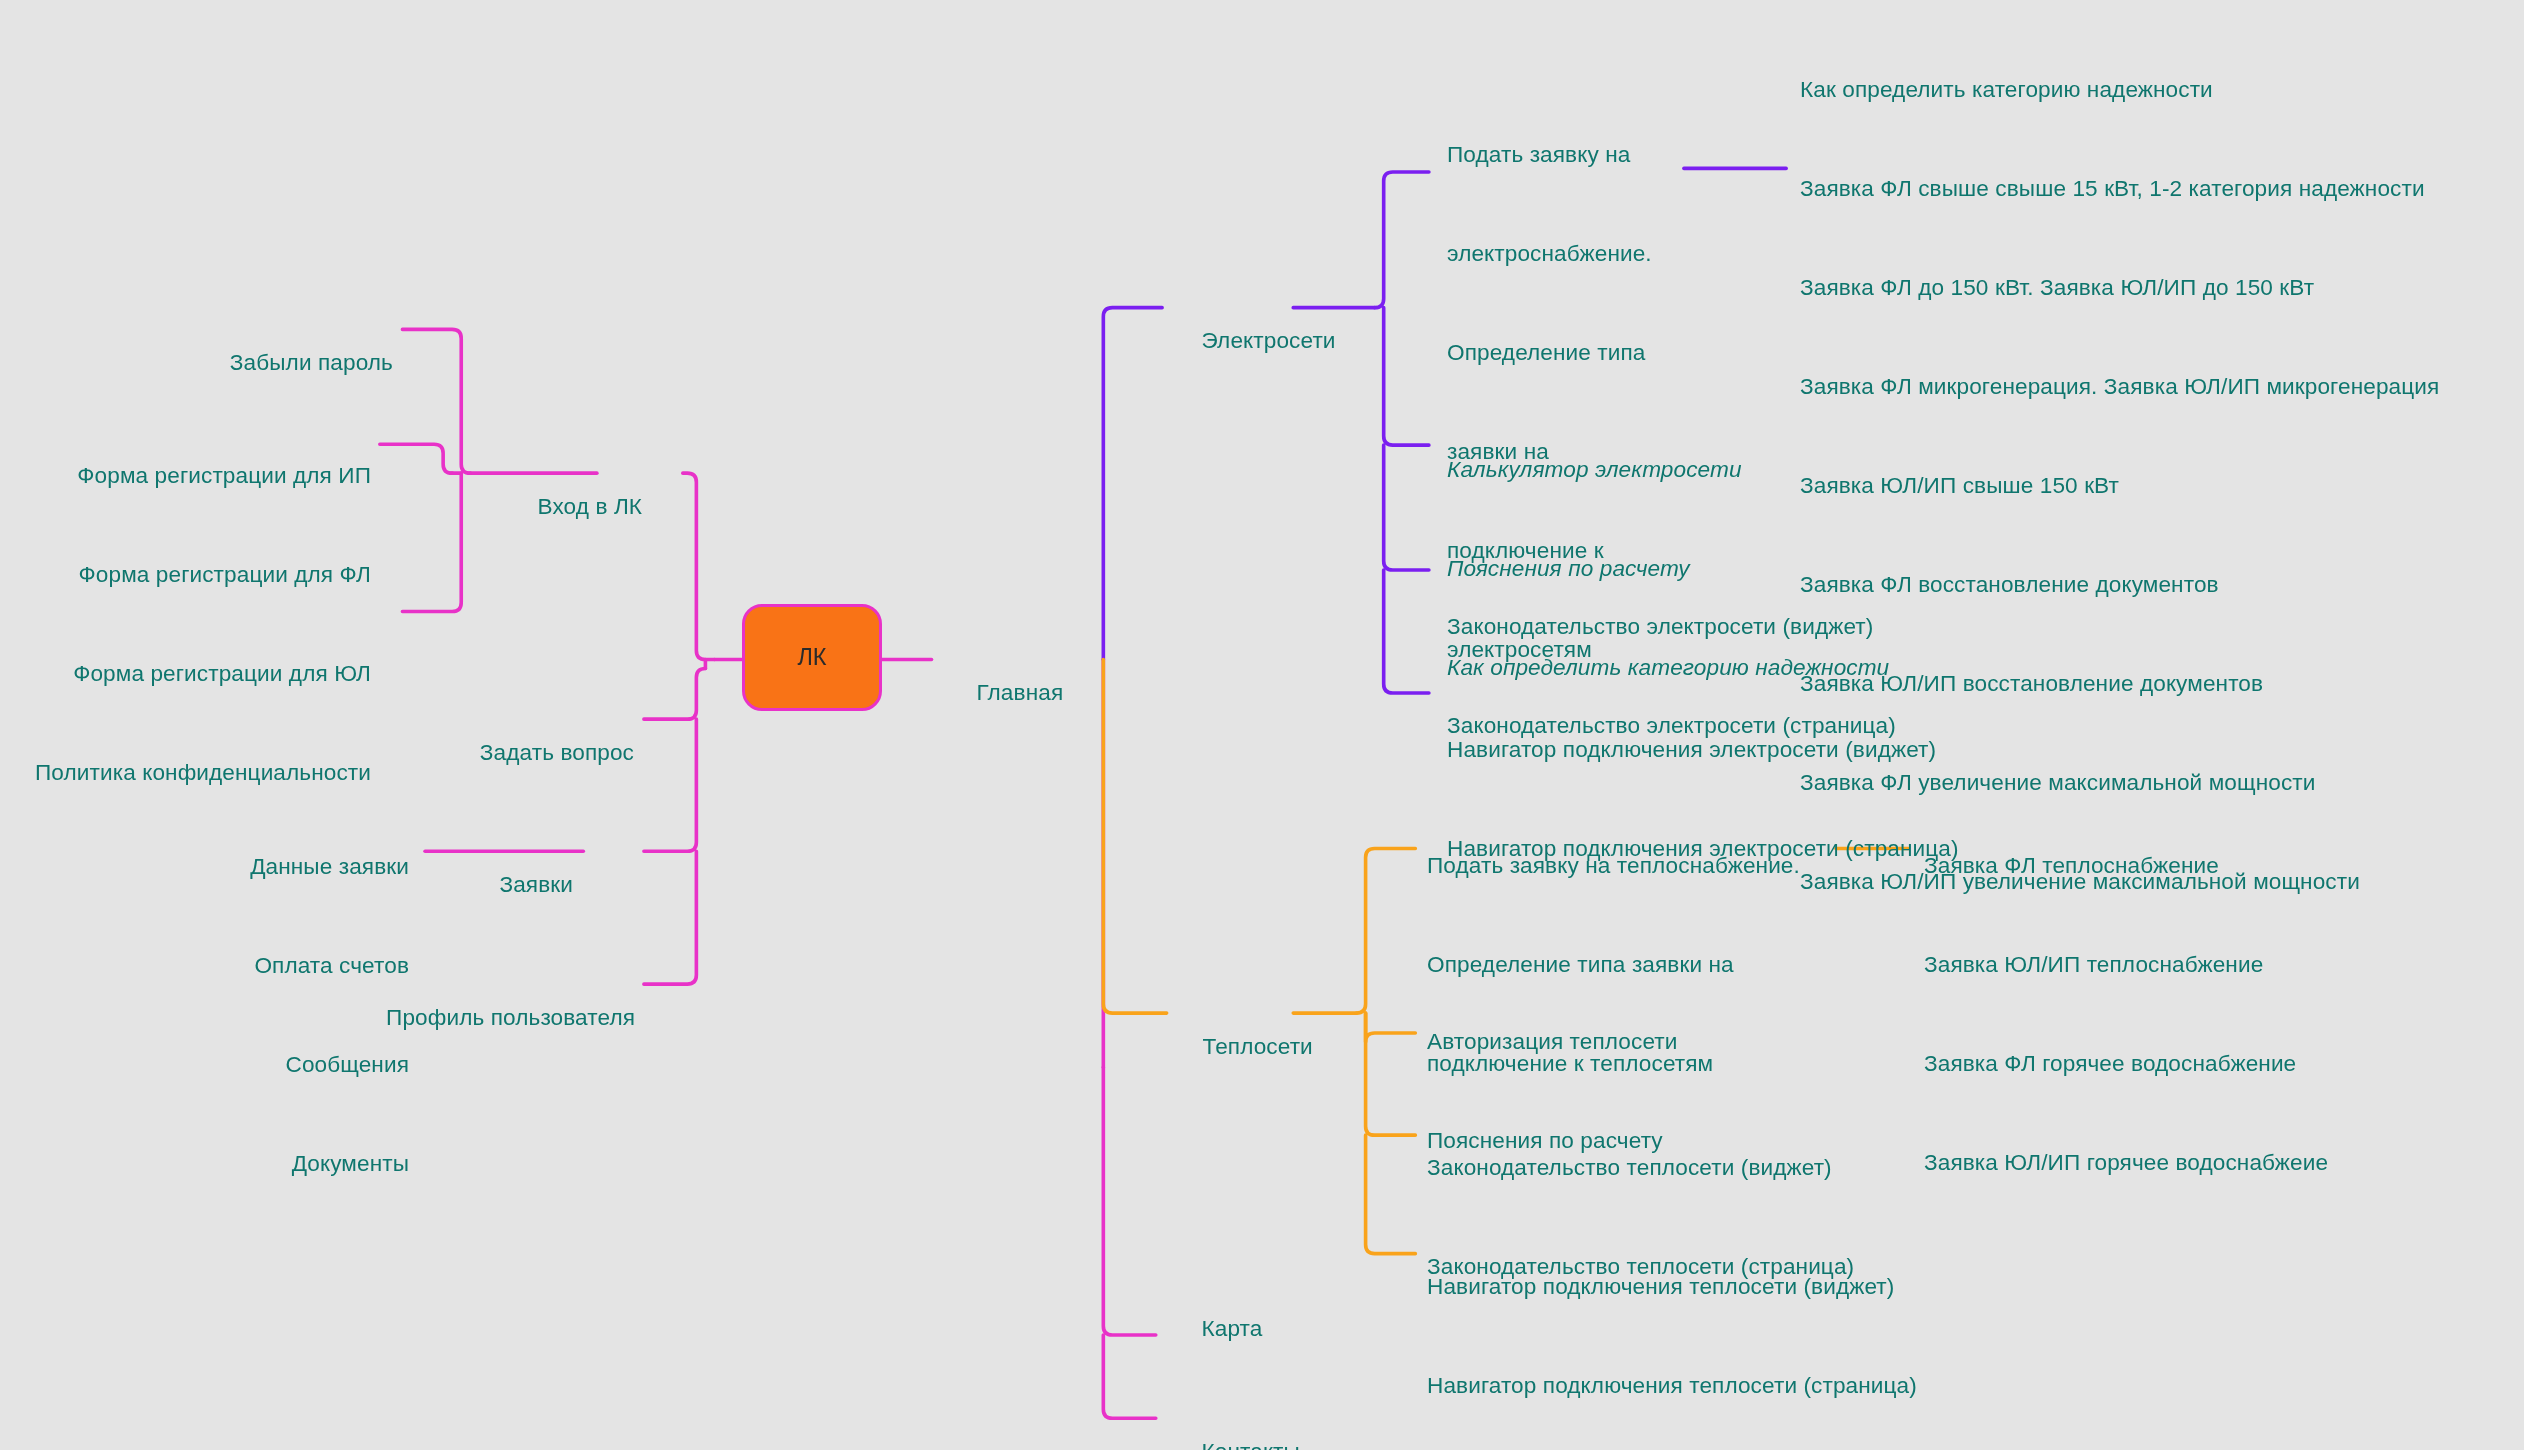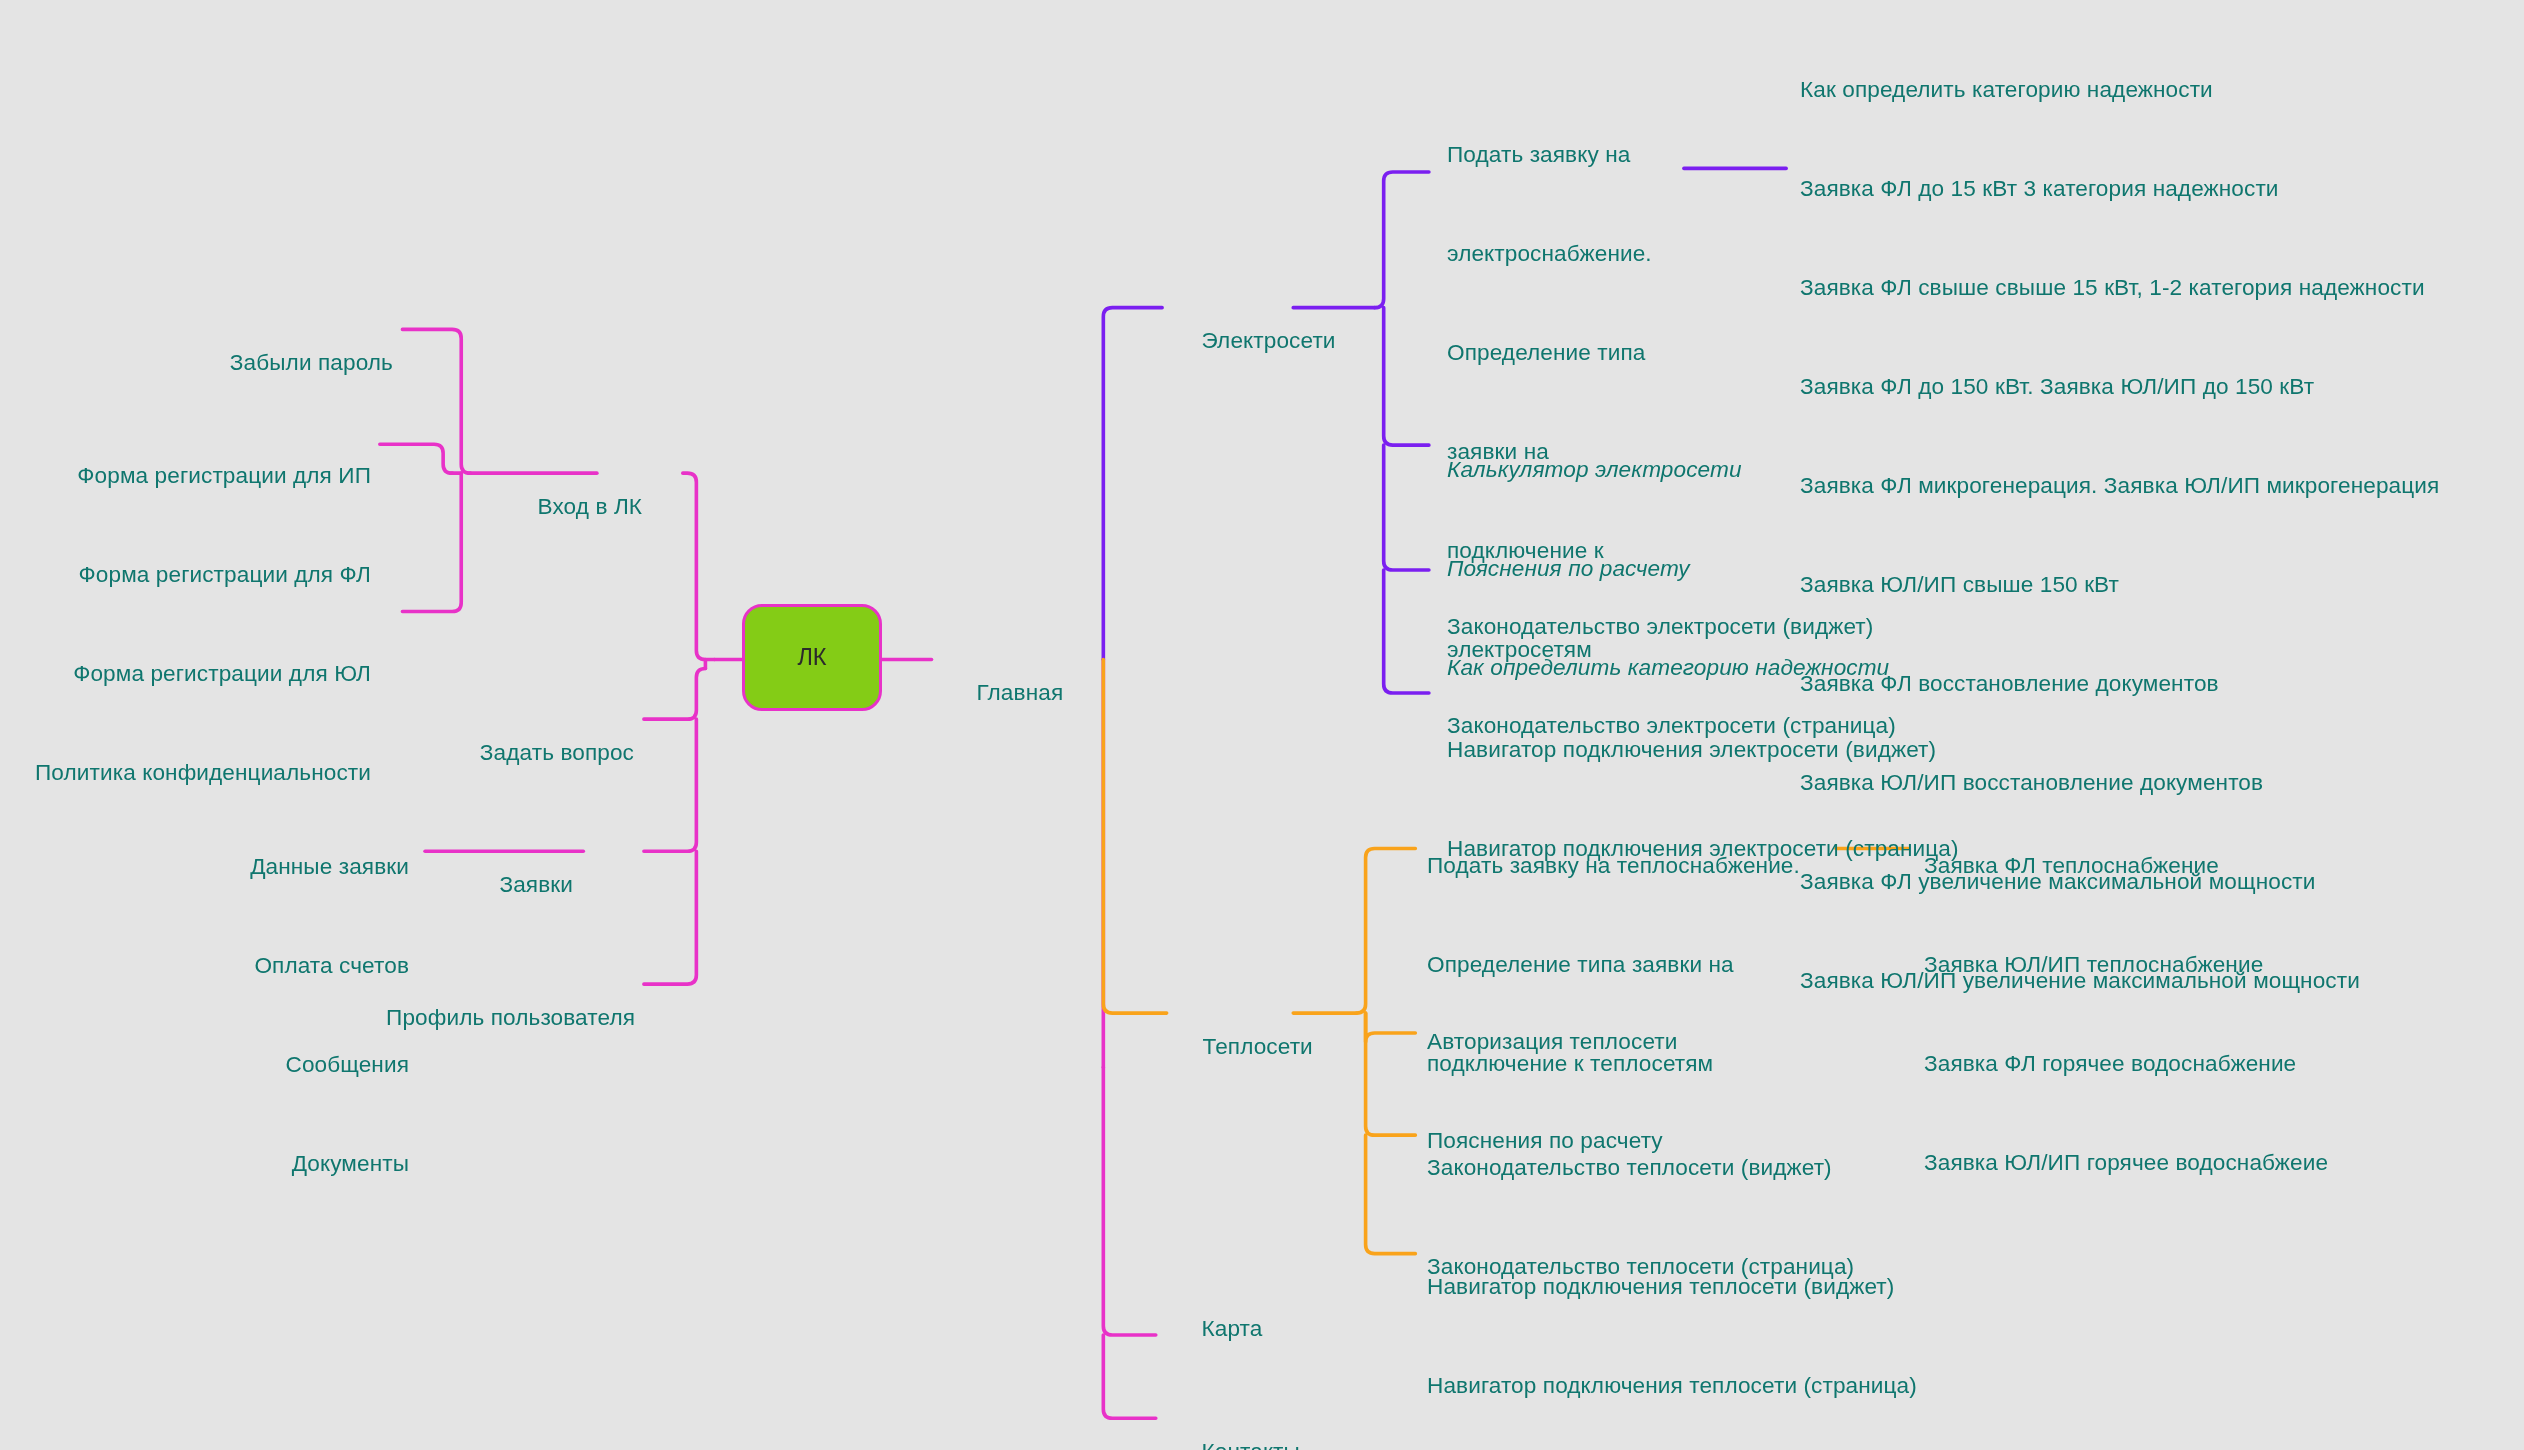--- a/index.html
+++ b/index.html
@@ -33,21 +33,21 @@
   }
   .node.right  { text-align: left; }
   .node.left   { text-align: right; }
 
   
   .root-pill {
     position: absolute;
     box-sizing: border-box;
     border: 3.6px solid #e832c8;
     border-radius: 20px;
-    background: #84cc16;
+    background: #f97316;
     display: flex;
     align-items: center;
     justify-content: center;
     color: #2b2b2b;
     font-size: 23.5px;
   }
 </style>
 </head>
 <body>
 
@@ -159,21 +159,20 @@
     <div>Подать заявку на</div>
     <div>электроснабжение.</div>
     <div>Определение типа</div>
     <div>заявки на</div>
     <div>подключение к</div>
     <div>электросетям</div>
   </div>
 
   <div class="node right" style="left:1800px; top:7.2px; width:714px;">
     <div>Как определить категорию надежности</div>
-    <div>Заявка ФЛ до 15 кВт 3 категория надежности</div>
     <div>Заявка ФЛ свыше свыше 15 кВт, 1-2 категория надежности</div>
     <div>Заявка ФЛ до 150 кВт. Заявка ЮЛ/ИП до 150 кВт</div>
     <div>Заявка ФЛ микрогенерация. Заявка ЮЛ/ИП микрогенерация</div>
     <div>Заявка ЮЛ/ИП свыше 150 кВт</div>
     <div>Заявка ФЛ восстановление документов</div>
     <div>Заявка ЮЛ/ИП восстановление документов</div>
     <div>Заявка ФЛ увеличение максимальной мощности</div>
     <div>Заявка ЮЛ/ИП увеличение максимальной мощности</div>
   </div>
 

